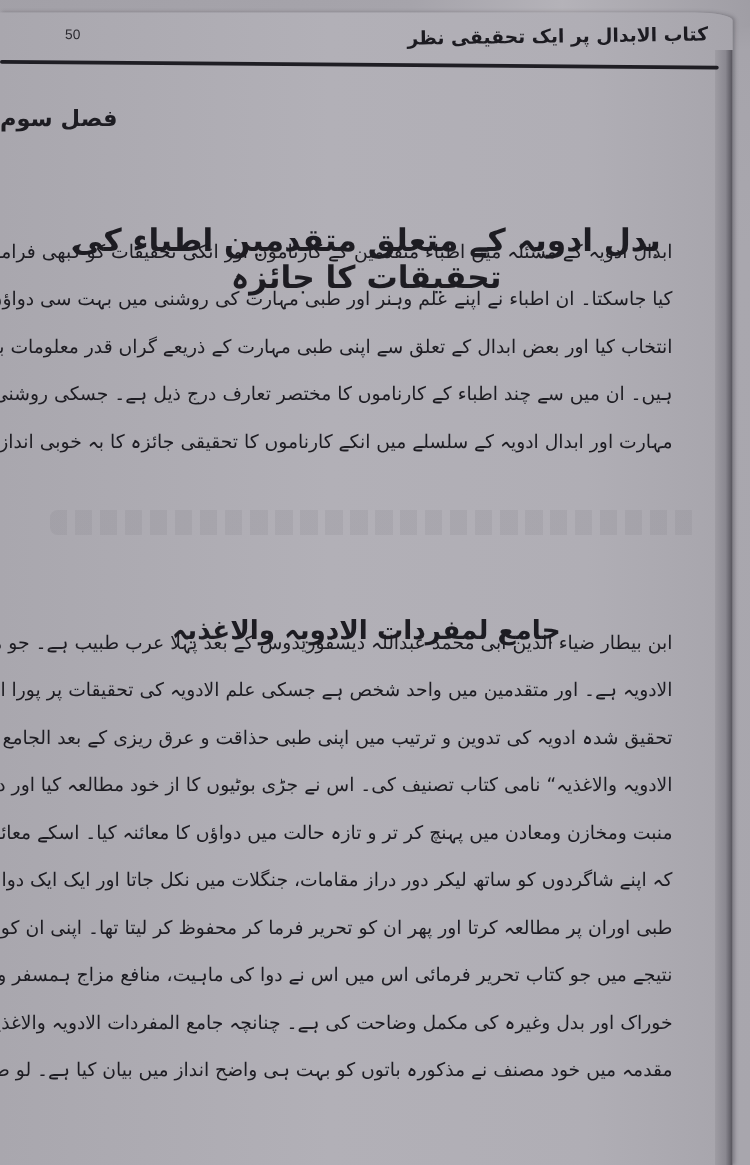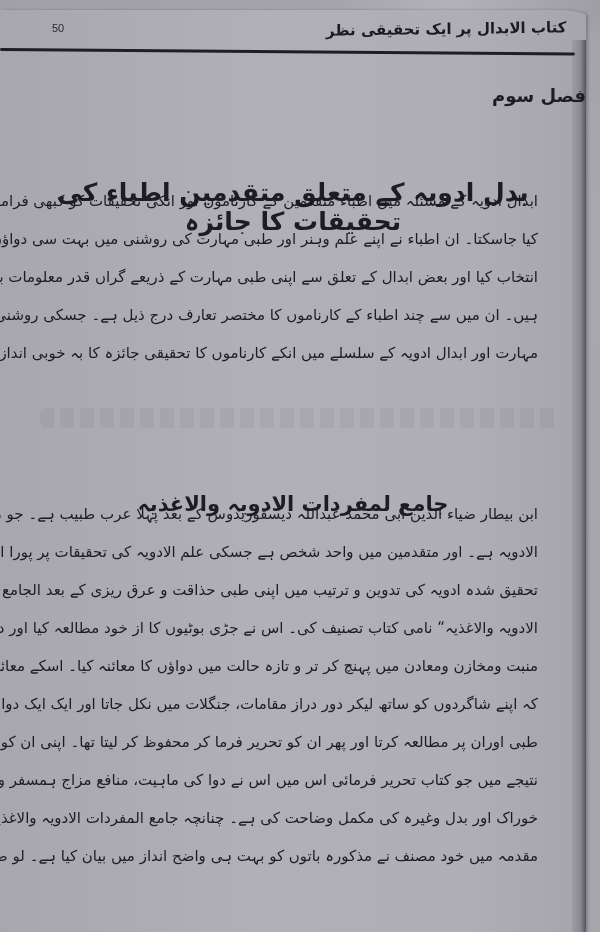--- a/index.html
+++ b/index.html
@@ -87,21 +87,21 @@
       width: 586px;
       direction: rtl;
       font-family: "DejaVu Sans", sans-serif;
       color: #1d1c22;
     }
     .chapter-label {
       position: absolute;
       left: 0;
       width: 586px;
       top: 75px;
-      text-align: right;
+      text-align: left;
       font-size: 18px;
       font-weight: bold;
     }
     .chapter-title {
       position: absolute;
       left: 0;
       width: 586px;
       top: 126px;
       text-align: center;
       font-size: 25px;

